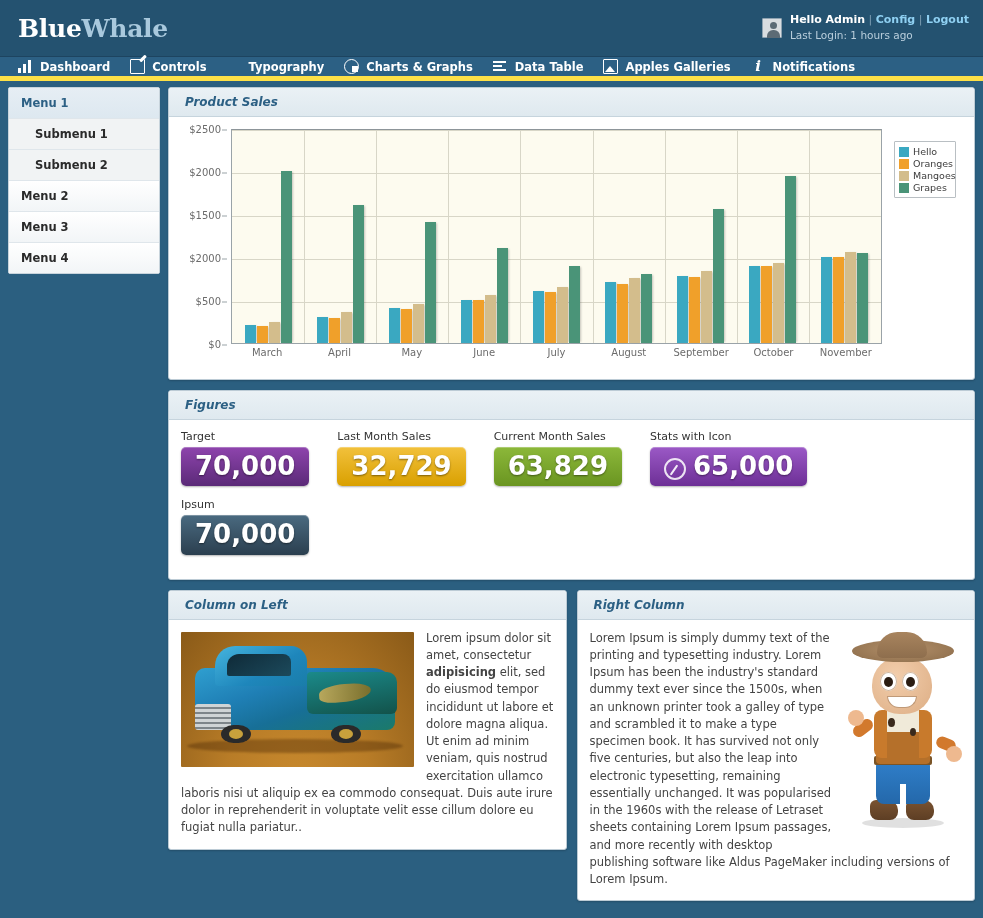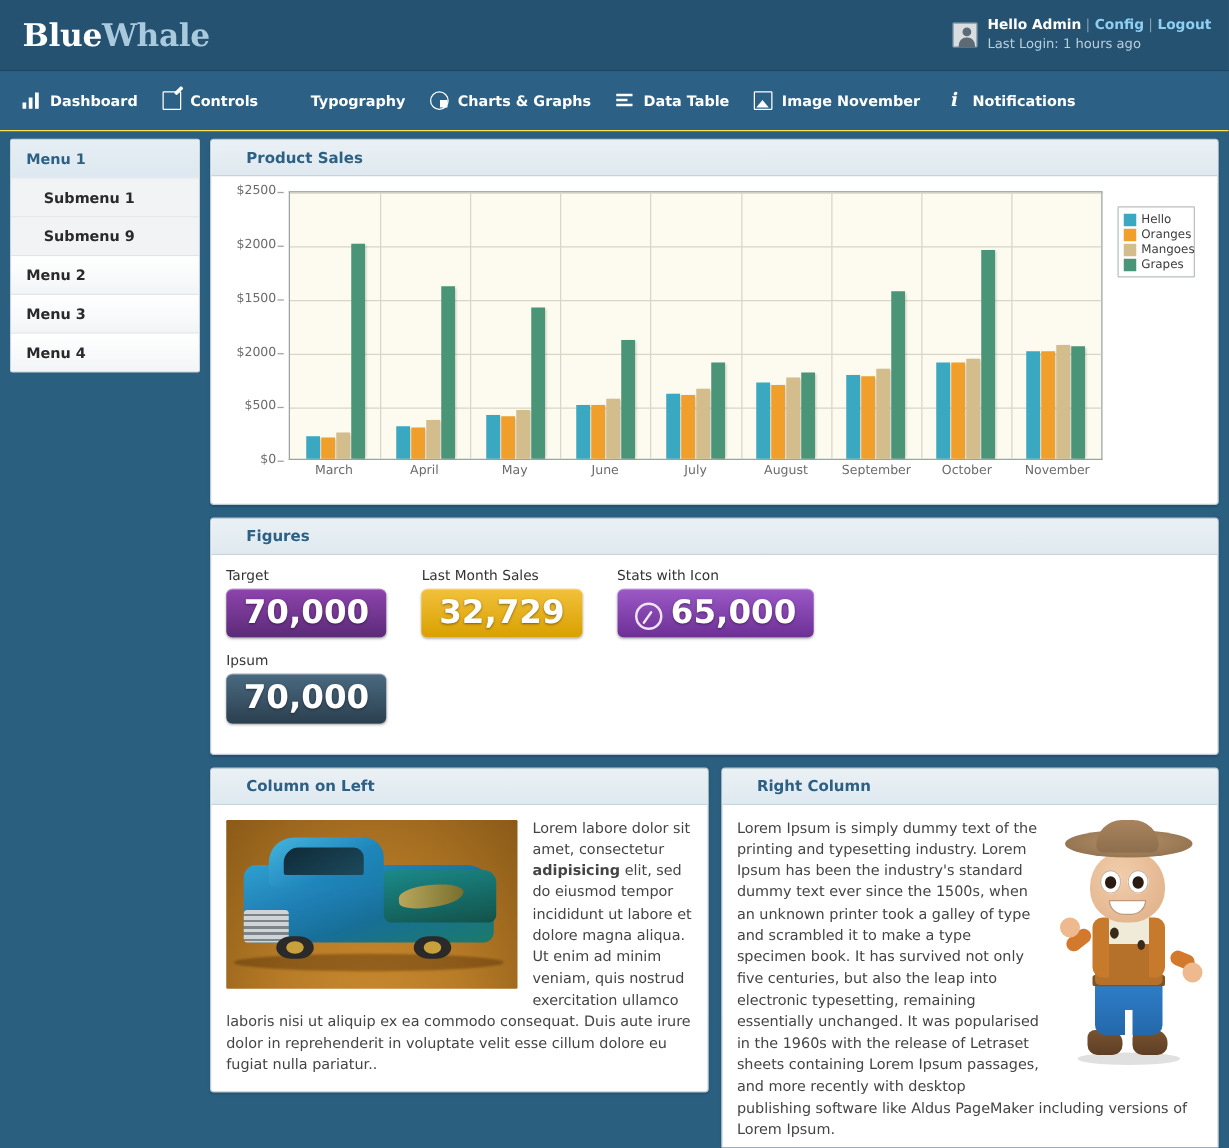--- a/index.html
+++ b/index.html
@@ -50,27 +50,27 @@
     width:13px;height:8px;border-radius:6px 6px 0 0;background:#5c6b75;
   }
   .usertext { line-height:1.45; }
   .userline1 { font-size:11px; color:#ffffff; font-weight:bold; }
   .userline1 a { color:#8fd0f2; text-decoration:none; }
   .userline1 .sep { color:#7f9fb4; font-weight:normal; }
   .userline2 { font-size:10.5px; color:#b9cedc; }
 
   
   .nav {
-    height: 48px;
+    height: 24px;
     background: #2e6party;
     background: linear-gradient(#2f6party,#2b5f80);
     background: #2c6084;
     display:flex; align-items:center;
     padding-left: 14px;
-    border-bottom:1px solid #fde047;
+    border-bottom:5px solid #fde047;
     gap: 0px;
   }
   .nav-item{
     display:flex; align-items:center; gap:7px;
     padding: 0 16px 0 4px;
     height:32px;
     color:#ffffff;
     font-size:11.5px; font-weight:bold;
     cursor:pointer;
     white-space:nowrap;
@@ -127,22 +127,22 @@
     background:#ffffff;
     border:1px solid #bccbd5;
     border-radius:3px;
     margin-bottom:10px;
     box-shadow:0 1px 2px rgba(0,0,0,.18);
     overflow:hidden;
   }
   .panel-head{
     background:linear-gradient(#eaf1f5,#dfe9ef);
     border-bottom:1px solid #c6d4dd;
-    padding:7px 28px;
-    font-size:12px; font-weight:bold; color:#2c6084;
+    padding:7px 16px;
+    font-size:12px; font-weight:bold; color:#2c6084;font-style:italic;
   }
   .panel-body{ padding:10px 12px 12px 12px; }
 
   
   .chart-wrap{ display:flex; padding:6px 4px 2px 2px; }
   .chart-area{ position:relative; flex:1; height:240px; }
   .yaxis{ position:absolute; left:0; top:0; width:48px; height:215px; }
   .ytick{
     position:absolute; right:6px; transform:translateY(-50%);
     font-size:10px; color:#6b6b6b; white-space:nowrap;
@@ -379,34 +379,34 @@
   <div class="nav-item">
     <span class="nav-ico ico-lines">
         <i></i>
         <i></i>
         <i></i>
       </span>
     <span>Data Table</span>
   </div>
   <div class="nav-item">
     <span class="nav-ico ico-img"></span>
-    <span>Image November</span>
+    <span>Apples Galleries</span>
   </div>
   <div class="nav-item">
     <span class="nav-ico ico-info">i</span>
     <span>Notifications</span>
   </div>
 </div>
 
 <div class="page">
 
   <div class="sidebar">
     <div class="menu-item active">Menu 1</div>
     <div class="menu-item sub">Submenu 1</div>
-    <div class="menu-item sub">Submenu 9</div>
+    <div class="menu-item sub">Submenu 2</div>
     <div class="menu-item">Menu 2</div>
     <div class="menu-item">Menu 3</div>
     <div class="menu-item">Menu 4</div>
   </div>
 
   <div class="content">
 
     <div class="panel">
       <div class="panel-head">Product Sales</div>
       <div class="panel-body" style="padding:6px 8px 8px 8px;">
@@ -530,20 +530,23 @@
     <div class="panel">
       <div class="panel-head">Figures</div>
       <div class="panel-body">
         <div class="fig-grid" id="figures">
             <div class="fig"><div class="fig-label">Target</div><div class="fig-box" style="background: linear-gradient(rgb(142, 68, 173), rgb(91, 42, 120));">
                 <span>70,000</span>
               </div></div>
             <div class="fig"><div class="fig-label">Last Month Sales</div><div class="fig-box" style="background: linear-gradient(rgb(242, 193, 60), rgb(217, 160, 0));">
                 <span>32,729</span>
               </div></div>
+            <div class="fig"><div class="fig-label">Current Month Sales</div><div class="fig-box" style="background: linear-gradient(rgb(140, 184, 58), rgb(106, 149, 33));">
+                <span>63,829</span>
+              </div></div>
             <div class="fig"><div class="fig-label">Stats with Icon</div><div class="fig-box" style="background: linear-gradient(rgb(155, 89, 198), rgb(109, 47, 150)); align-items: flex-end;">
                 <span class="fig-ico"></span>
                 <span>65,000</span>
               </div></div>
             <div class="fig" style="flex-basis: 100%;"><div class="fig-label">Ipsum</div><div class="fig-box" style="background: linear-gradient(rgb(74, 106, 128), rgb(43, 63, 79));">
                 <span>70,000</span>
               </div></div>
           </div>
       </div>
     </div>
@@ -557,21 +560,21 @@
               <div class="shadow"></div>
                 <div class="body"></div>
                 <div class="bed"></div>
               <div class="deco"></div>
                 <div class="cab"></div>
                 <div class="win"></div>
               <div class="grille"></div>
                 <div class="w1"></div>
                 <div class="w2"></div>
             </div>
-            <p><span>Lorem labore dolor sit amet, consectetur </span><b>adipisicing</b><span> elit, sed do eiusmod tempor incididunt ut labore et dolore magna aliqua. Ut enim ad minim veniam, quis nostrud exercitation ullamco laboris nisi ut aliquip ex ea commodo consequat. Duis aute irure dolor in reprehenderit in voluptate velit esse cillum dolore eu fugiat nulla pariatur..</span></p>
+            <p><span>Lorem ipsum dolor sit amet, consectetur </span><b>adipisicing</b><span> elit, sed do eiusmod tempor incididunt ut labore et dolore magna aliqua. Ut enim ad minim veniam, quis nostrud exercitation ullamco laboris nisi ut aliquip ex ea commodo consequat. Duis aute irure dolor in reprehenderit in voluptate velit esse cillum dolore eu fugiat nulla pariatur..</span></p>
 
           </div>
         </div>
       </div>
       <div class="col">
         <div class="panel">
           <div class="panel-head">Right Column</div>
           <div class="panel-body">
             <div class="woody">
               <div class="shadow"></div>

